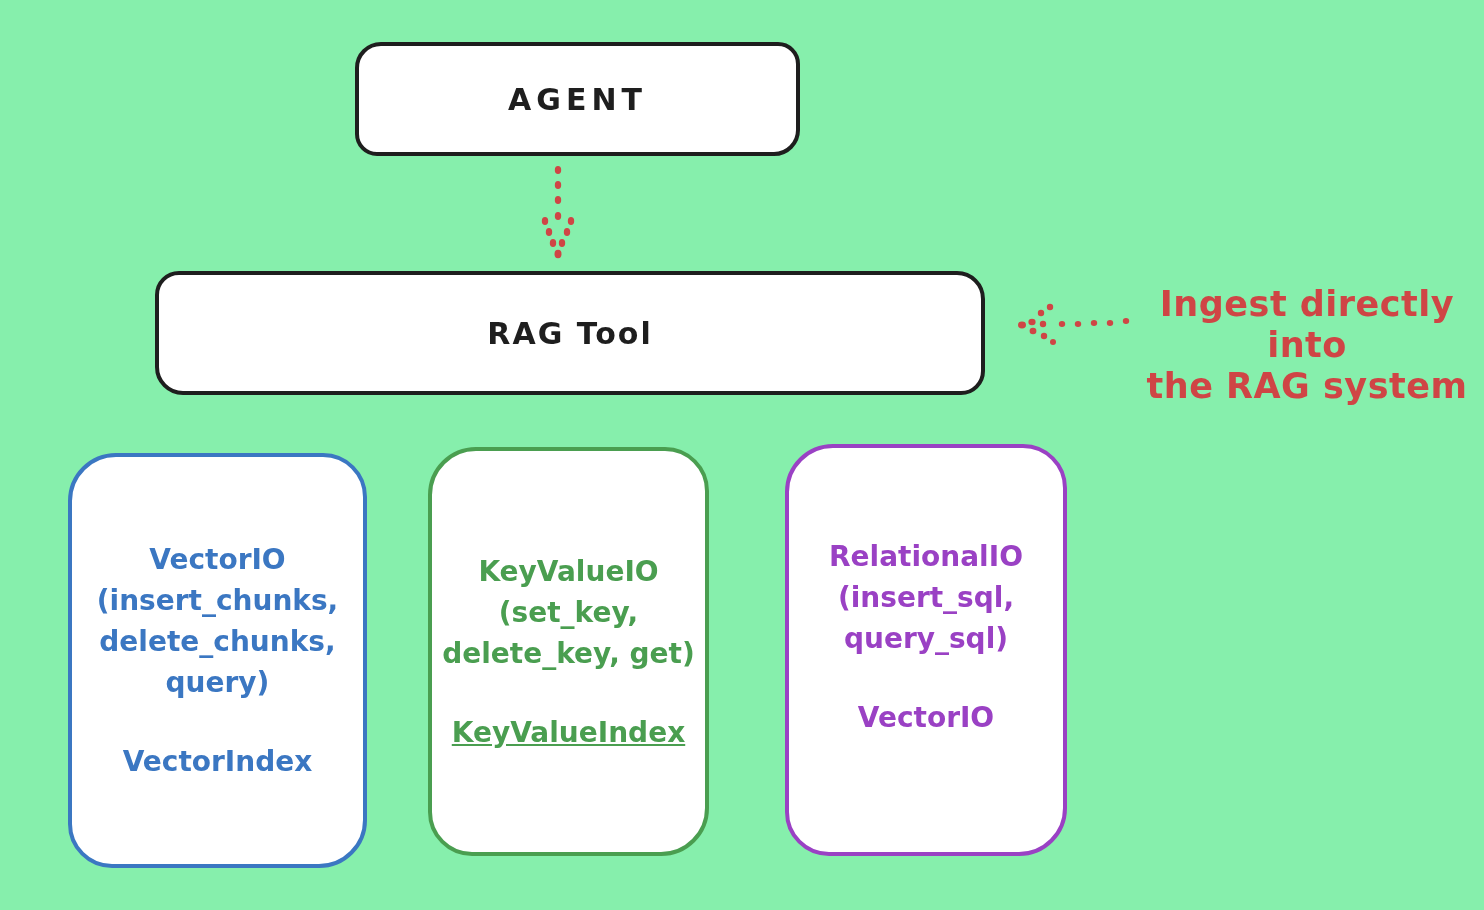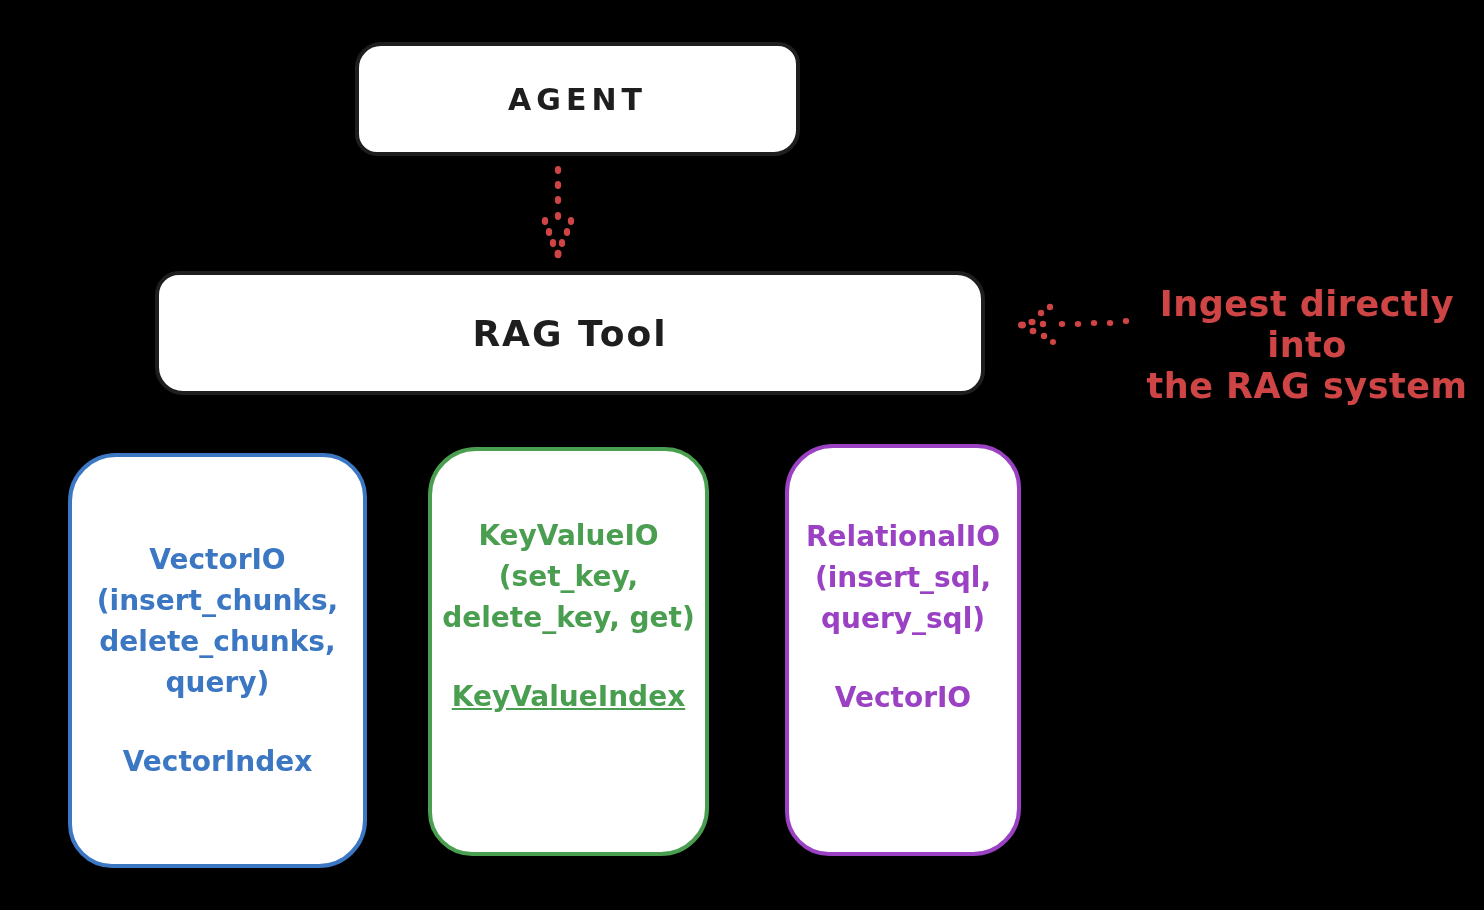--- a/index.html
+++ b/index.html
@@ -5,21 +5,21 @@
   html, body {
     margin: 0;
     padding: 0;
     background: #ffffff;
     font-family: "DejaVu Sans", sans-serif;
   }
   .canvas {
     position: relative;
     width: 1484px;
     height: 910px;
-    background: #000000;
+    background: #86efac;
     overflow: hidden;
   }
   .box {
     position: absolute;
     box-sizing: border-box;
     background: #ffffff;
     display: flex;
     align-items: center;
     justify-content: center;
   }
@@ -36,21 +36,21 @@
     letter-spacing: 5px;
     color: #1e1e1e;
   }
   .rag-box {
     left: 155px; top: 271px;
     width: 830px; height: 124px;
     border: 4px solid #1e1e1e;
     border-radius: 24px 28px 24px 28px;
   }
   .rag-label {
-    font-size: 36px;
+    font-size: 30px;
     font-weight: 600;
     letter-spacing: 2px;
     color: #1e1e1e;
   }
   
   .arrow-down {
     position: absolute;
     left: 540px; top: 164px;
     width: 36px; height: 100px;
   }
@@ -89,22 +89,22 @@
     line-height: 41px;
     white-space: pre-line;
     margin: 0;
   }
   .backend .index-label {
     font-size: 28px;
     line-height: 41px;
     margin-top: 38px;
   }
   .backend-vector   { left: 68px;  top: 453px; width: 299px; height: 415px; padding-top: 82px; }
-  .backend-keyvalue { left: 428px; top: 447px; width: 281px; height: 409px; padding-top: 64px; }
-  .backend-relational { left: 785px; top: 444px; width: 236px; height: 412px; padding-top: 68px; align-items: center; }
+  .backend-keyvalue { left: 428px; top: 447px; width: 281px; height: 409px; padding-top: 100px; }
+  .backend-relational { left: 785px; top: 444px; width: 282px; height: 412px; padding-top: 88px; align-items: center; }
 </style>
 </head>
 <body>
 
 <div class="canvas">
 
   <div class="box agent-box">
     <span class="agent-label">AGENT</span>
   </div>
 

